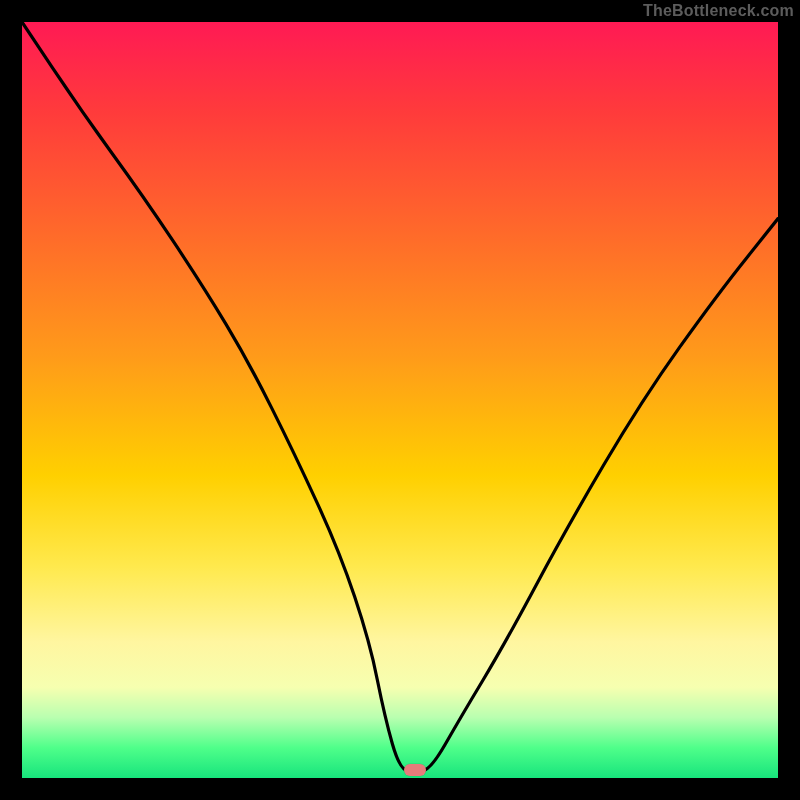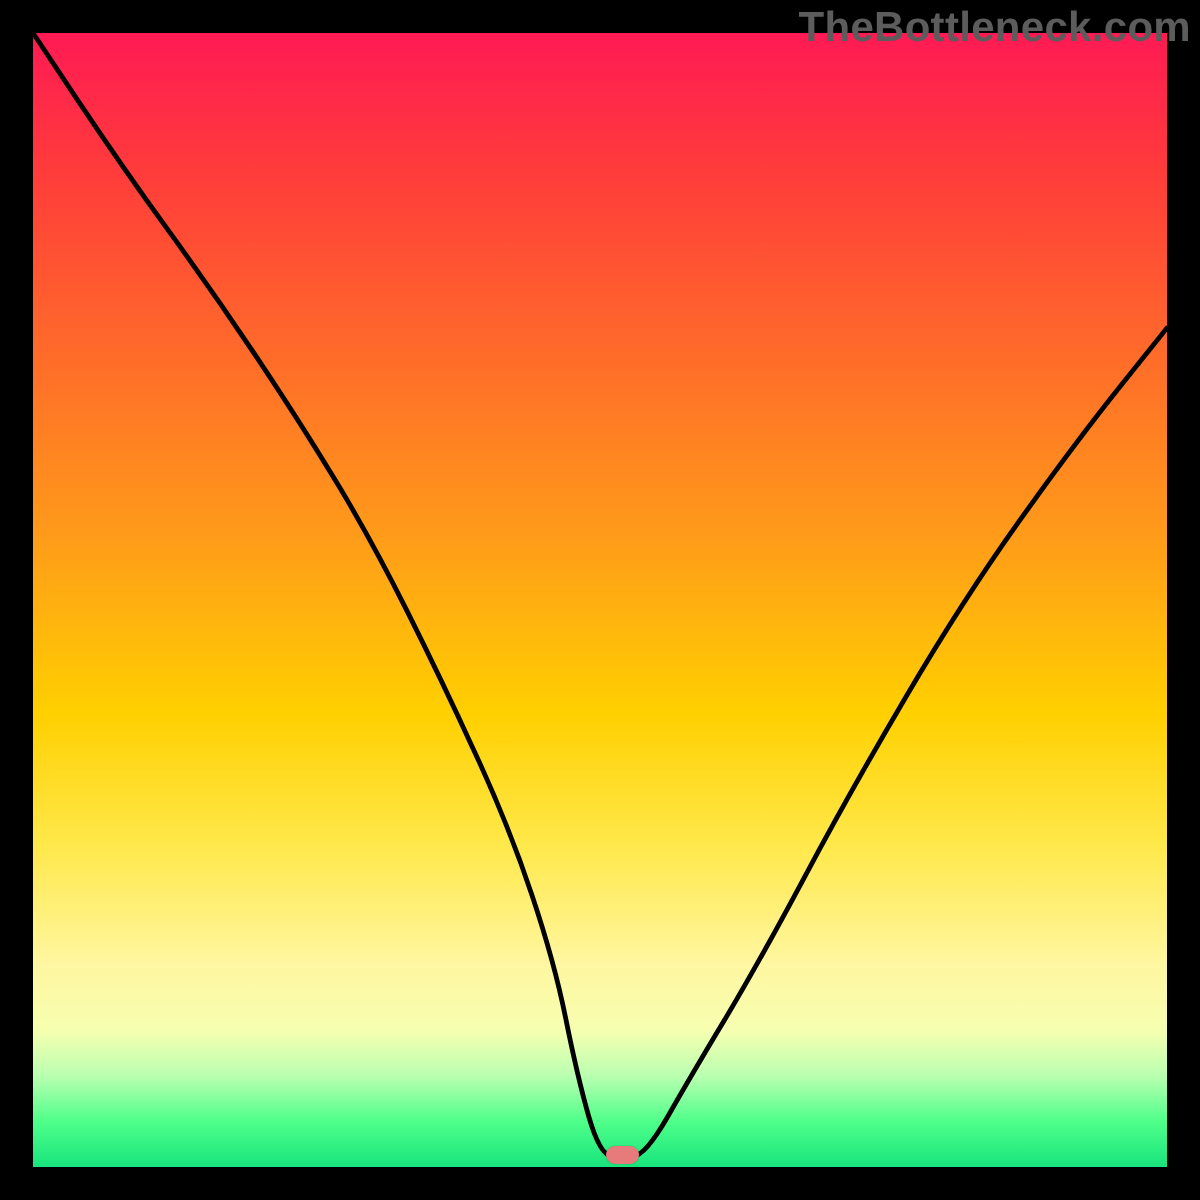--- a/index.html
+++ b/index.html
@@ -53,21 +53,21 @@
     border-radius: 6px;
     background: #e77b7b;
     transform: translate(-50%, -50%);
     box-shadow: 0 0 0 0.5px rgba(0,0,0,0.1);
   }
   .watermark {
     position: absolute;
     top: 2px;
     right: 6px;
     color: #5c5c5c;
-    font-size: 28px;
+    font-size: 16px;
     font-weight: 600;
     letter-spacing: 0.2px;
     user-select: none;
     pointer-events: none;
     text-align: right;
   }
 </style>
 </head>
 <body>
 

